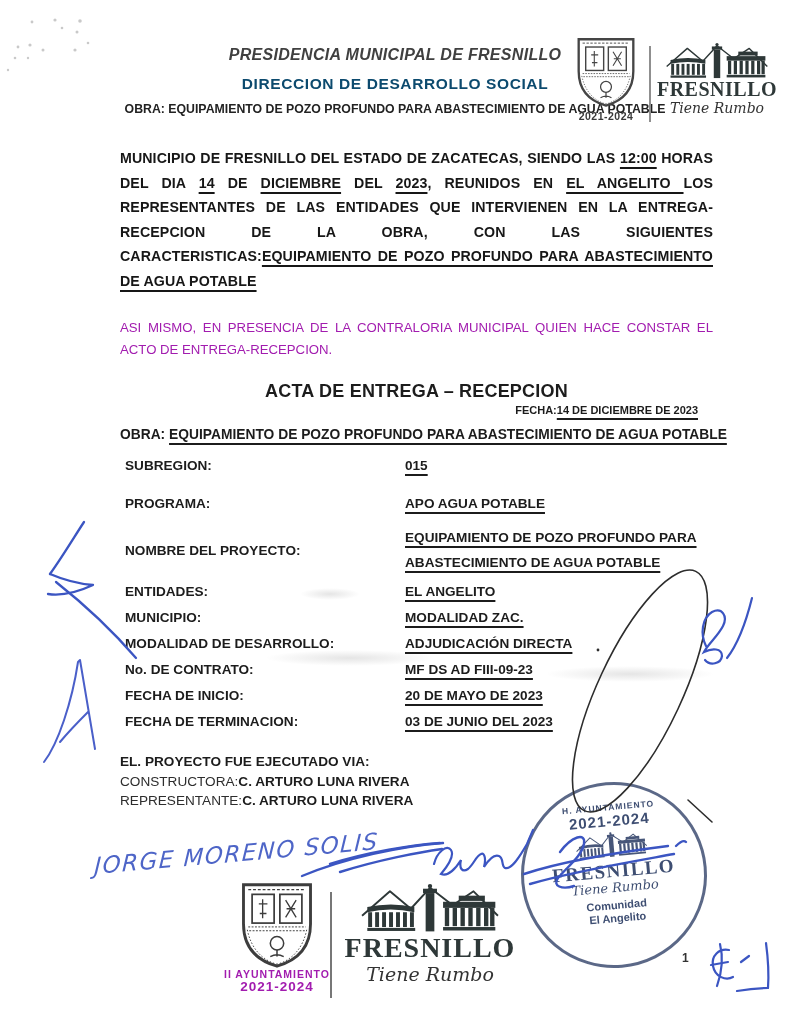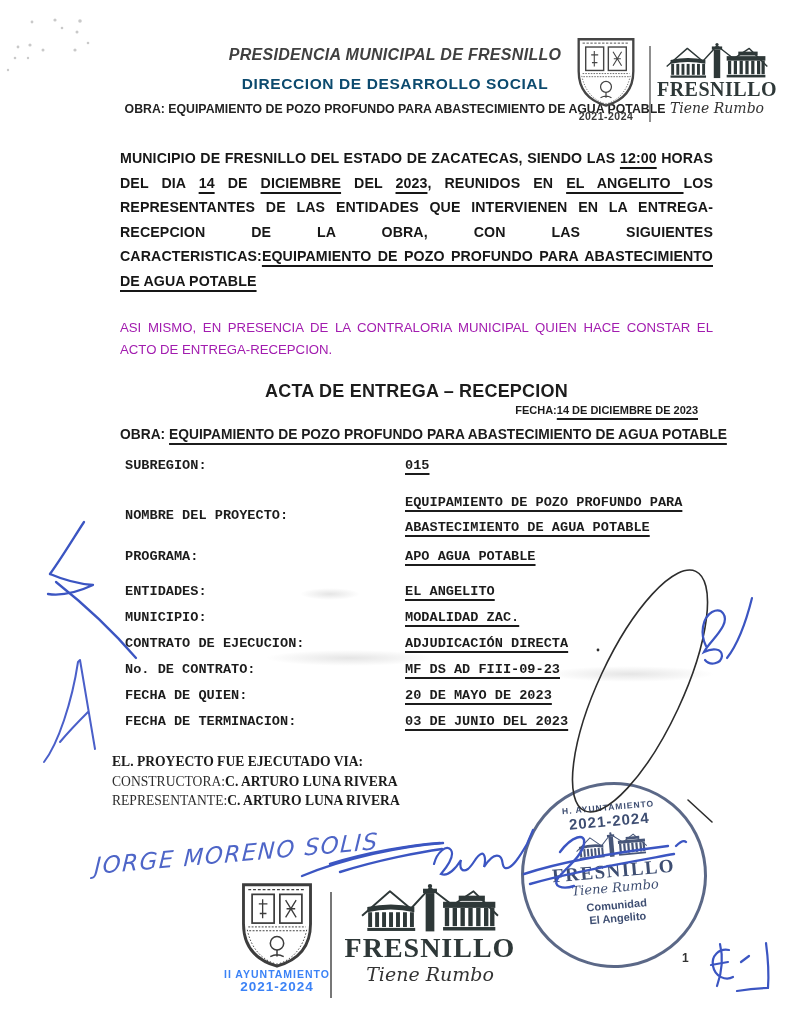--- a/index.html
+++ b/index.html
@@ -35,38 +35,38 @@
   .acta-title{position:absolute;left:120px;top:381px;width:593px;text-align:center;
       font-size:18px;font-weight:700;letter-spacing:.2px;}
   .fecha-line{position:absolute;left:120px;top:404px;width:578px;text-align:right;
       font-size:11px;font-weight:700;}
   .obra-line{position:absolute;left:120px;top:427px;width:620px;font-size:13.8px;
       font-weight:700;white-space:nowrap;}
   .uv{text-decoration:underline;text-decoration-thickness:1.6px;text-underline-offset:3.5px;font-weight:700;}
 
   
   .fields{position:absolute;left:125px;top:452px;width:592px;font-size:13.6px;font-weight:700;}
-  .field-row{display:flex;min-height:26px;align-items:center;font-family:Liberation Mono, monospace;}
+  .field-row{display:flex;min-height:26px;align-items:center;}
   .field-row .lbl{width:280px;flex:none;}
   .field-row .vals{flex:1;}
   .field-row .vals div{line-height:25px;}
   .row-0{margin-bottom:12px;}
   .row-1{margin-bottom:9px;}
   .row-2{margin-bottom:3px;min-height:50px;}
 
   
-  .executed{position:absolute;left:112px;top:752px;font-size:13.6px;line-height:19.5px;font-family:Liberation Serif, serif;}
+  .executed{position:absolute;left:120px;top:752px;font-size:13.6px;line-height:19.5px;}
   .executed .t{font-weight:700;}
   .executed .lbl{font-weight:500;color:#2d2d2d;}
   .executed .val{font-weight:700;}
 
   
   .bottom-shield{position:absolute;left:236px;top:880px;width:82px;height:90px;color:#3d3d3d;}
   .bottom-shield svg{width:100%;height:100%;}
-  .bottom-shield-cap{position:absolute;left:220px;top:969px;width:114px;text-align:center;color:#3b82f6;}
+  .bottom-shield-cap{position:absolute;left:220px;top:969px;width:114px;text-align:center;color:#a21caf;}
   .cap1{font-size:10.5px;letter-spacing:1px;font-weight:600;line-height:11px;}
   .cap2{font-size:13.5px;font-weight:600;letter-spacing:1px;line-height:14px;}
   .bottom-divider{position:absolute;left:330px;top:892px;width:2px;height:106px;background:#777;}
   .bottom-logo{position:absolute;left:336px;top:880px;width:188px;text-align:center;color:#2e3838;}
   .bottom-logo svg{width:150px;height:54px;display:block;margin:0 auto;}
   .logo-name-lg{font-family:"Liberation Serif", serif;font-size:28px;font-weight:600;
       letter-spacing:1px;line-height:27px;color:#2e3838;}
   .logo-tag-lg{font-family:"DejaVu Serif", serif;font-style:italic;font-size:19px;margin-top:2px;color:#333;}
   .page-num{position:absolute;left:682px;top:951px;font-size:12px;font-weight:700;color:#333;}
 
@@ -172,59 +172,59 @@
     <span>OBRA: </span><span class="uv">EQUIPAMIENTO DE POZO PROFUNDO PARA ABASTECIMIENTO DE AGUA POTABLE</span>
   </div>
 
   <div class="fields">
     <div class="field-row row-0">
       <div class="lbl">SUBREGION:</div>
       <div class="vals">
           <div><span class="uv">015</span></div>
         </div>
     </div>
+    <div class="field-row row-1">
+      <div class="lbl">PROGRAMA:</div>
+      <div class="vals">
+          <div><span class="uv">APO AGUA POTABLE</span></div>
+        </div>
+    </div>
     <div class="field-row row-2">
       <div class="lbl">NOMBRE DEL PROYECTO:</div>
       <div class="vals">
         <div><span class="uv">EQUIPAMIENTO DE POZO PROFUNDO PARA</span></div>
         <div><span class="uv">ABASTECIMIENTO DE AGUA POTABLE</span></div>
       </div>
     </div>
-    <div class="field-row row-1">
-      <div class="lbl">PROGRAMA:</div>
-      <div class="vals">
-          <div><span class="uv">APO AGUA POTABLE</span></div>
-        </div>
-    </div>
     <div class="field-row">
       <div class="lbl">ENTIDADES:</div>
       <div class="vals">
           <div><span class="uv">EL ANGELITO</span></div>
         </div>
     </div>
     <div class="field-row">
       <div class="lbl">MUNICIPIO:</div>
       <div class="vals">
           <div><span class="uv">MODALIDAD ZAC.</span></div>
         </div>
     </div>
     <div class="field-row">
-      <div class="lbl">CONTRATO DE EJECUCION:</div>
+      <div class="lbl">MODALIDAD DE DESARROLLO:</div>
       <div class="vals">
           <div><span class="uv">ADJUDICACIÓN DIRECTA</span></div>
         </div>
     </div>
     <div class="field-row">
       <div class="lbl">No. DE CONTRATO:</div>
       <div class="vals">
           <div><span class="uv">MF DS AD FIII-09-23</span></div>
         </div>
     </div>
     <div class="field-row">
-      <div class="lbl">FECHA DE QUIEN:</div>
+      <div class="lbl">FECHA DE INICIO:</div>
       <div class="vals">
           <div><span class="uv">20 DE MAYO DE 2023</span></div>
         </div>
     </div>
     <div class="field-row">
       <div class="lbl">FECHA DE TERMINACION:</div>
       <div class="vals">
           <div><span class="uv">03 DE JUNIO DEL 2023</span></div>
         </div>
     </div>

